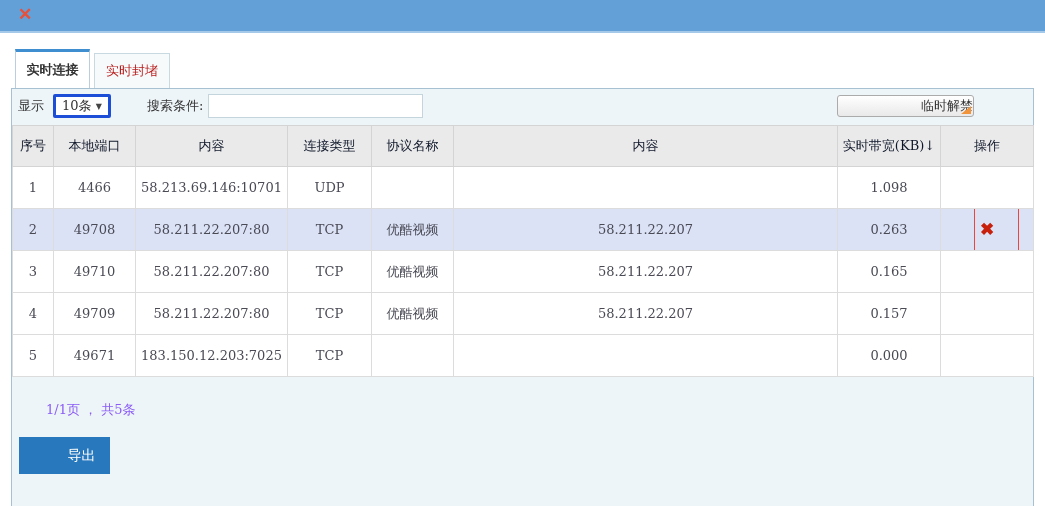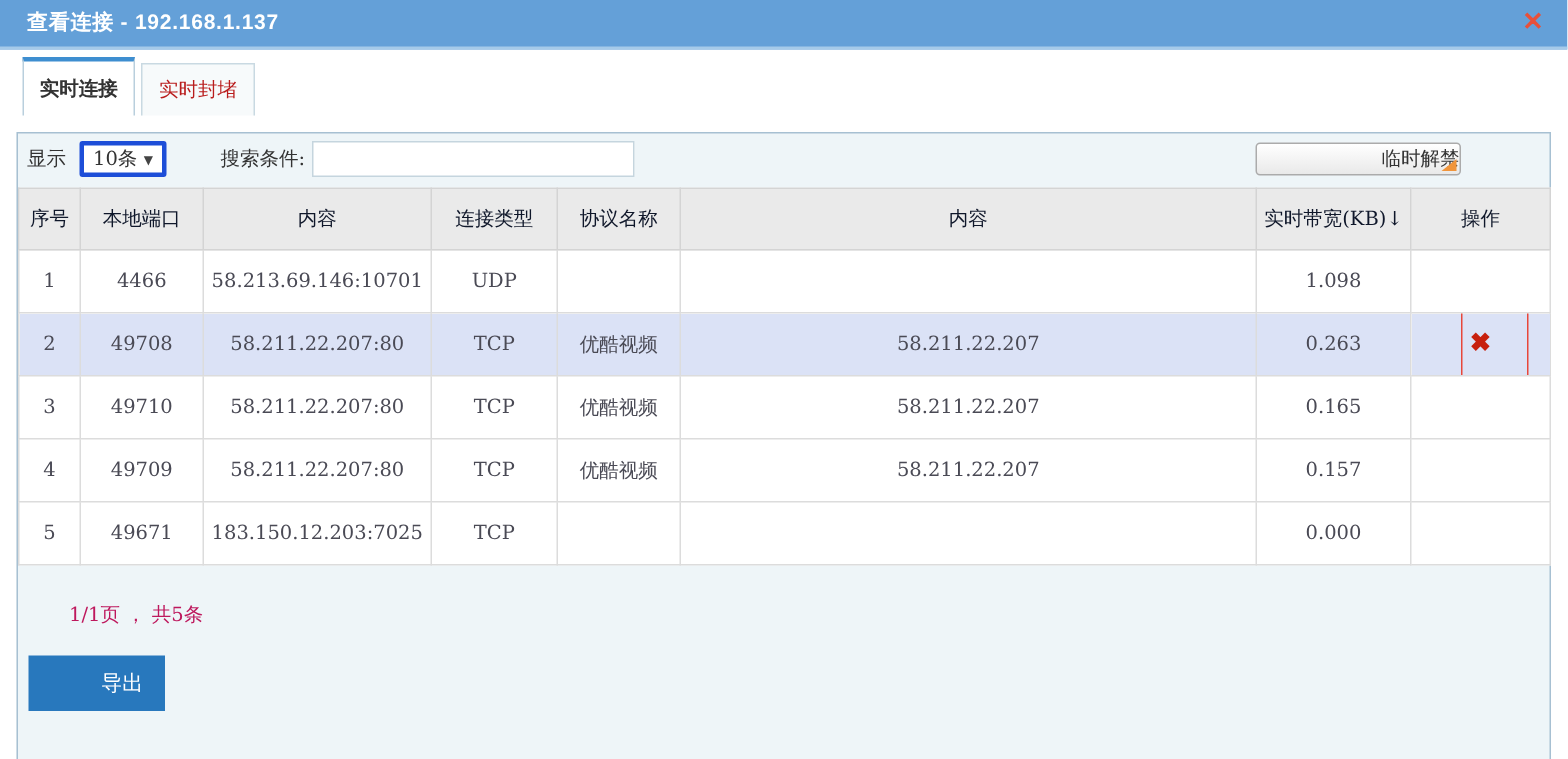--- a/index.html
+++ b/index.html
@@ -8,21 +8,21 @@
 
   
   .titlebar { height:33px; background:#64a0d8; border-bottom:2px solid #a5cae9;
               display:flex; align-items:center; justify-content:space-between;
               padding:0 16px 2px 18px; }
   .titlebar .title { color:#ffffff; font-weight:bold; font-size:14px; letter-spacing:.5px; }
   .titlebar .close { color:#e8503a; font-weight:bold; font-size:17px; line-height:1;
                      cursor:pointer; }
 
   
-  .tabs { position:absolute; top:38px; left:15px; display:flex; align-items:flex-end;
+  .tabs { position:absolute; top:49px; left:15px; display:flex; align-items:flex-end;
           z-index:3; }
   .tab { display:flex; align-items:center; justify-content:center; cursor:pointer; }
   .tab.active { width:75px; height:39px; background:#ffffff;
                 border:1px solid #b9cfdd; border-top:3px solid #3e8ed0; border-bottom:none;
                 font-weight:bold; font-size:13px; color:#333; }
   .tab.inactive { width:76px; height:35px; background:#f7fafb; margin-left:4px;
                   border:1px solid #c9d9e2; border-bottom:none;
                   font-size:13px; color:#b91c1c; }
 
   
@@ -56,30 +56,29 @@
   td { height:42px; border:1px solid #dcdcdc; text-align:center; font-size:13px;
        color:#4a4a55; overflow:hidden; }
   tr.highlight td { background:#dbe2f6; }
   td.op-cell { position:relative; }
   .del-x { color:#c7200d; font-size:17px; font-weight:bold; cursor:pointer; line-height:1; }
   .red-outline { position:absolute; left:33px; top:-18px; width:45px; height:60px;
                  border:1px solid #e8473a; pointer-events:none; z-index:2; }
 
   
   .pager { margin:24px 0 0 34px; font-family:"DejaVu Serif", serif; font-size:13px;
-           color:#be185d; }
+           color:#8b5cf6; }
   .export-btn { display:block; margin:18px 0 0 7px; width:91px; height:37px;
                 background:#2878bd; color:#ffffff; border:none; font-size:14px;
                 cursor:pointer; font-family:"Liberation Sans", sans-serif;padding-left:34px; }
 </style>
 </head>
 <body>
 
 <div class="titlebar">
-  <span class="title">查看连接 - 192.168.1.137</span>
   <span class="close">✕</span>
 </div>
 
 <div class="tabs">
   <div class="tab active">
     <span>实时连接</span>
   </div>
   <div class="tab inactive">
     <span>实时封堵</span>
   </div>

